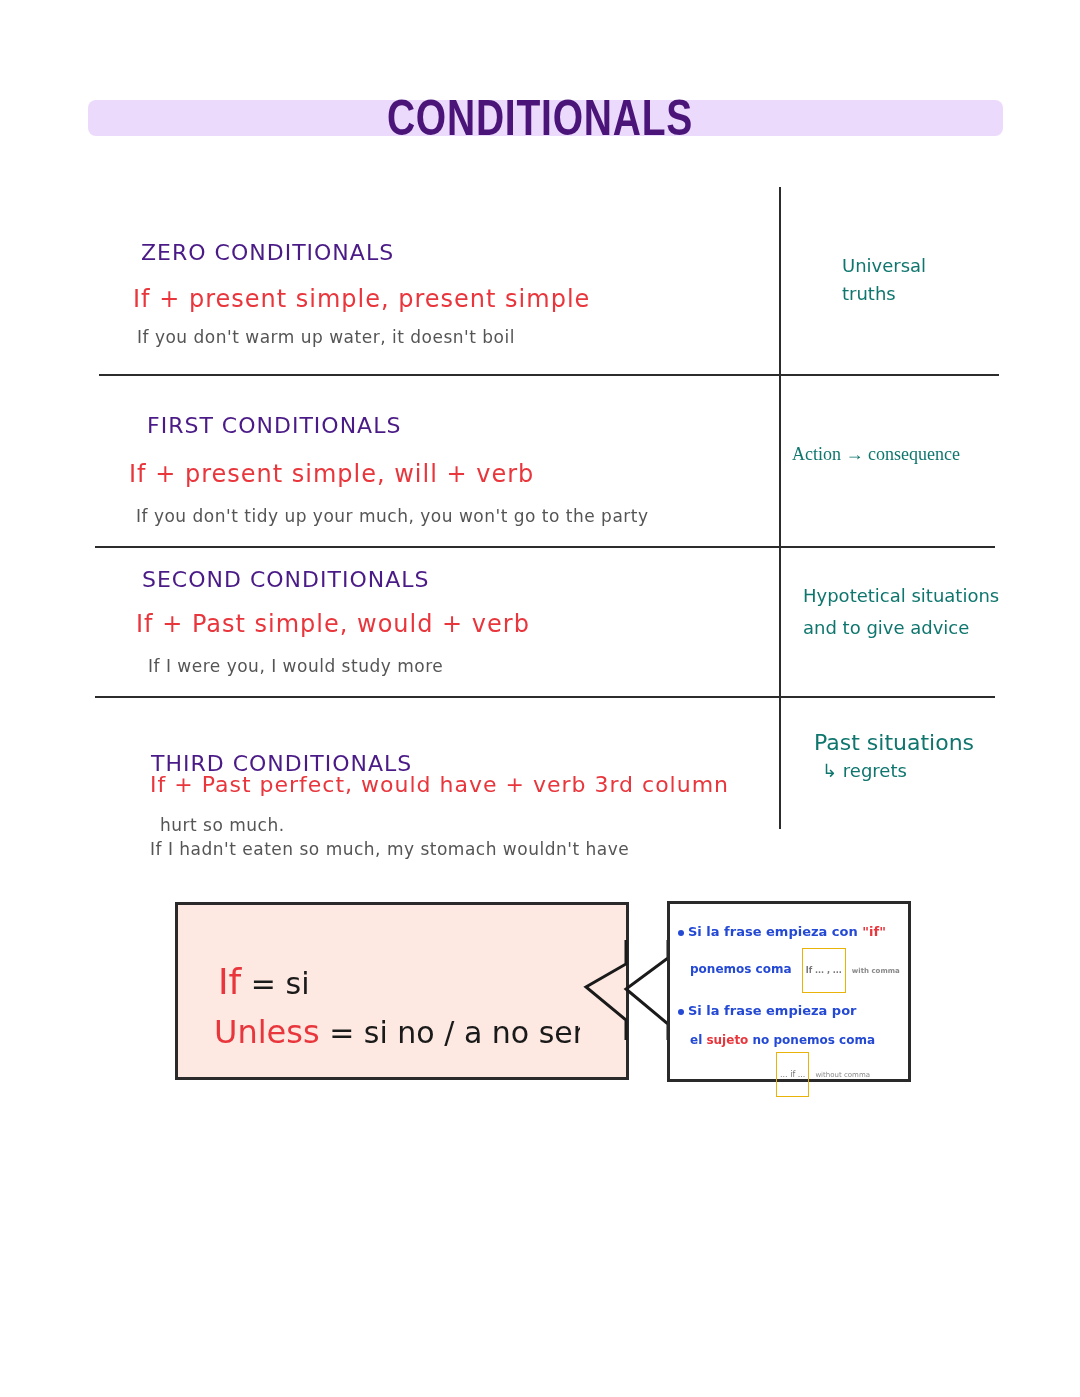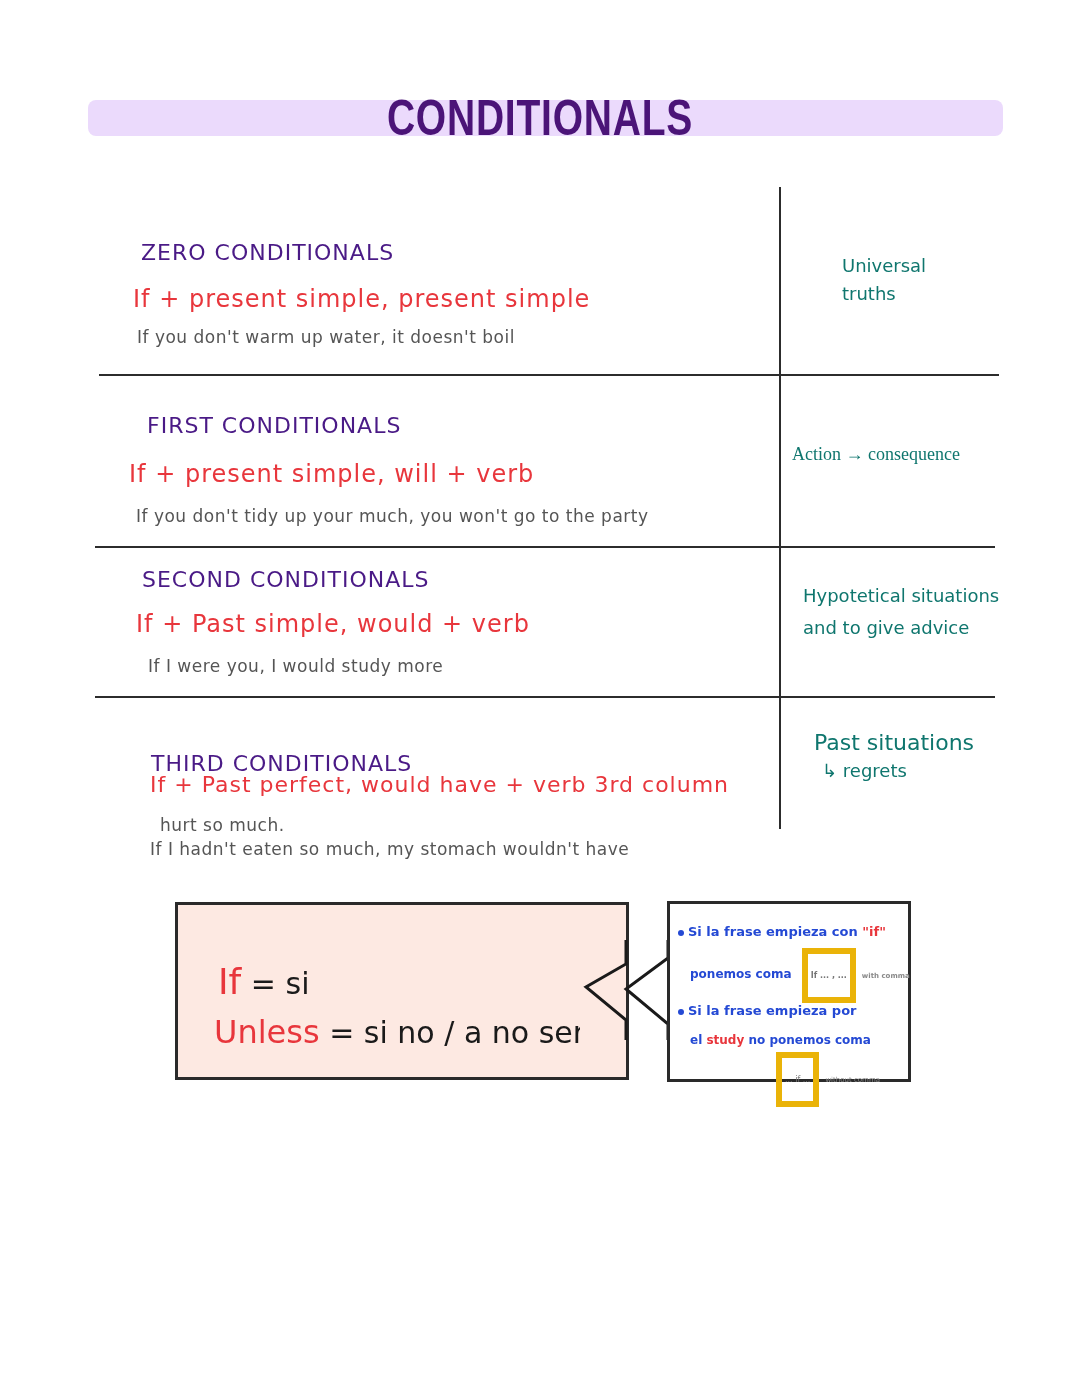--- a/index.html
+++ b/index.html
@@ -64,21 +64,21 @@
   .blue-text {
     font-family: "DejaVu Sans", sans-serif; font-weight: bold;
     color: #2449d4; font-size: 13px; white-space: nowrap;
   }
   .blue-text .red { color: #e8363c; }
   .tiny-note {
     font-family: "DejaVu Sans", sans-serif; font-size: 7px; color: #888;
     white-space: nowrap;
   }
   .tiny-bracket {
-    display: inline-block; border: 6px solid #eab308; padding: 17px 3px;
+    display: inline-block; border: 1px solid #eab308; padding: 17px 3px;
     font-size: 8px; color: #777; margin-right: 6px;
   }
   .bullet {
     display: inline-block; width: 6px; height: 6px; border-radius: 50%;
     background: #2449d4; margin-right: 4px; vertical-align: middle;
   }
 </style>
 </head>
 <body>
 
@@ -146,18 +146,18 @@
     <span class="bullet"></span><span>Si la frase empieza con </span><span class="red">"if"</span>
   </div>
   <div class="abs blue-text" style="left:20px; top:44px; font-size:12px;">
     <span>ponemos coma</span>
     <span class="tiny-bracket" style="margin-left:6px;">If ... , ...</span><span class="tiny-note">with comma</span>
   </div>
   <div class="abs blue-text" style="left:8px; top:99px;">
     <span class="bullet"></span><span>Si la frase empieza por</span>
   </div>
   <div class="abs blue-text" style="left:20px; top:129px; font-size:12px;">
-    <span>el </span><span class="red">study</span><span> no ponemos coma</span>
+    <span>el </span><span class="red">sujeto</span><span> no ponemos coma</span>
   </div>
   <div class="abs" style="left:106px; top:148px;">
     <span class="tiny-bracket">... if ...</span><span class="tiny-note">without comma</span>
   </div>
 </div>
 
 </body></html>

